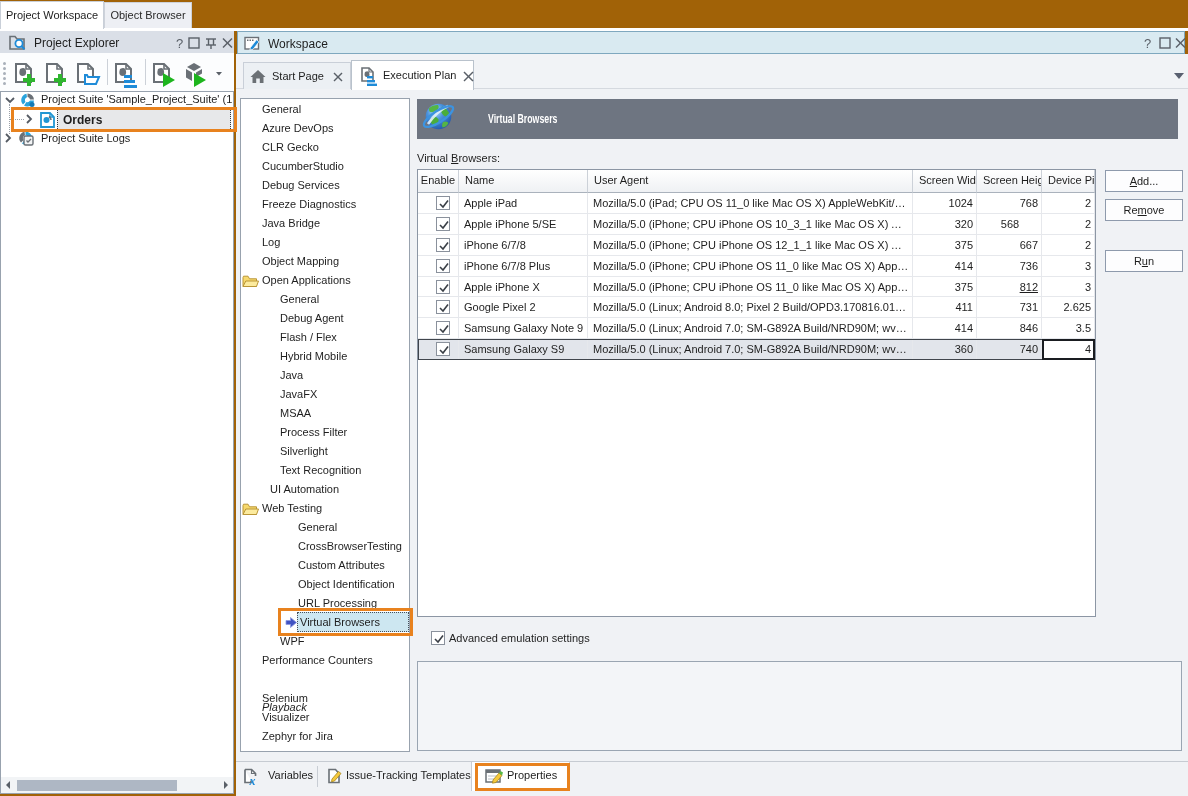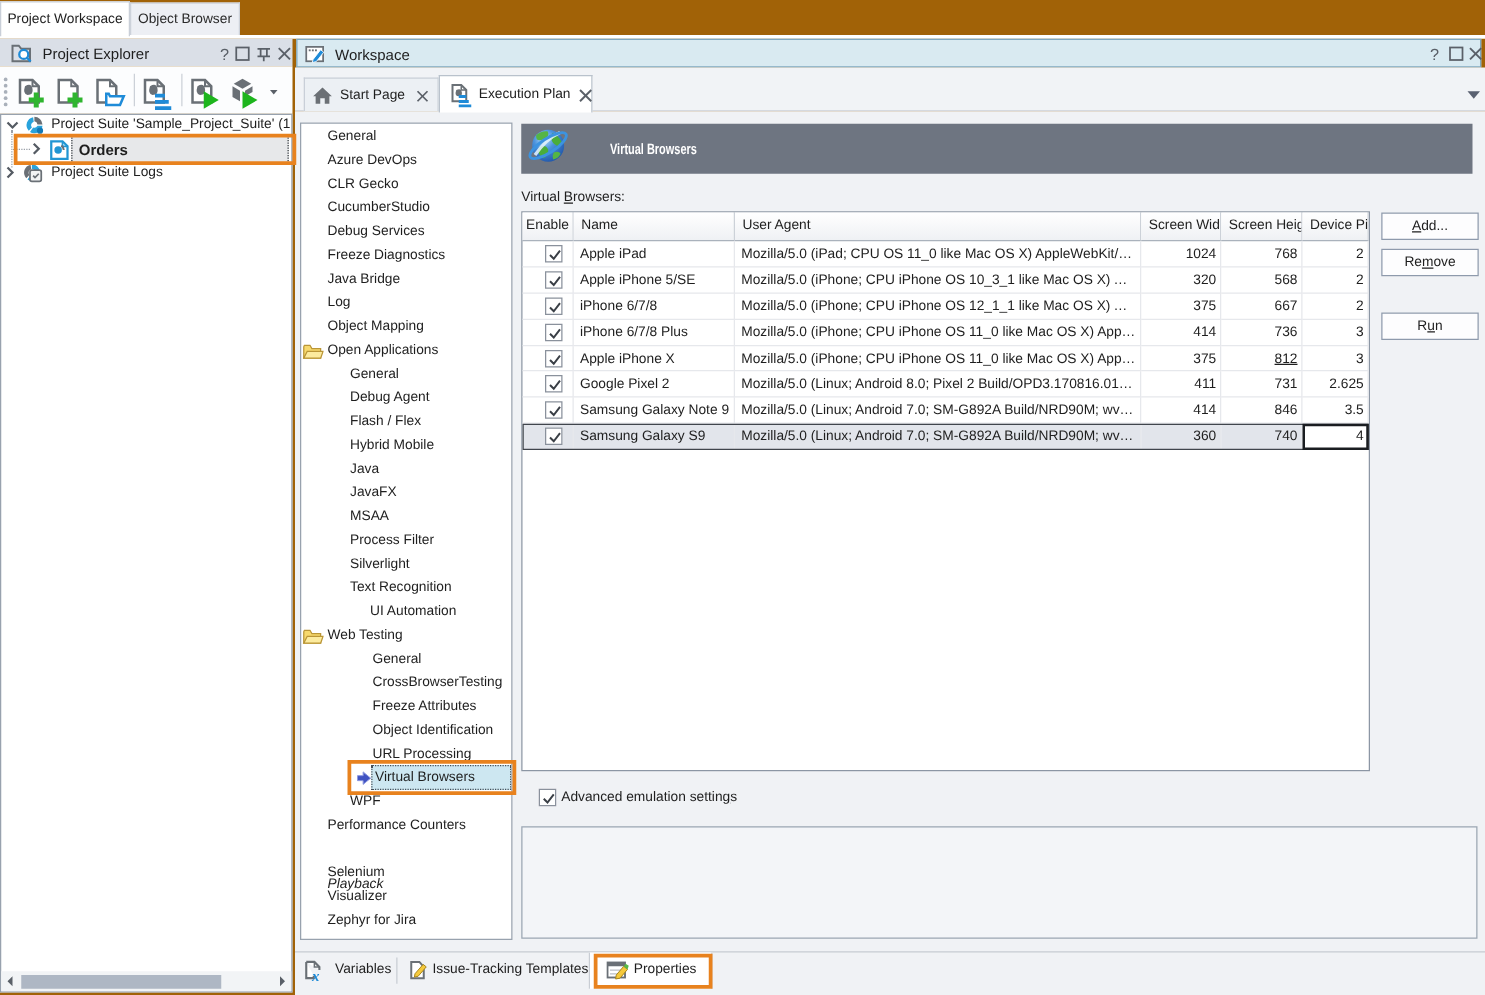--- a/index.html
+++ b/index.html
@@ -286,29 +286,29 @@
     <div class="nav" style="left:280px; top:290px;">General</div>
     <div class="nav" style="left:280px; top:309px;">Debug Agent</div>
     <div class="nav" style="left:280px; top:328px;">Flash / Flex</div>
     <div class="nav" style="left:280px; top:347px;">Hybrid Mobile</div>
     <div class="nav" style="left:280px; top:366px;">Java</div>
     <div class="nav" style="left:280px; top:385px;">JavaFX</div>
     <div class="nav" style="left:280px; top:404px;">MSAA</div>
     <div class="nav" style="left:280px; top:423px;">Process Filter</div>
     <div class="nav" style="left:280px; top:442px;">Silverlight</div>
     <div class="nav" style="left:280px; top:461px;">Text Recognition</div>
-    <div class="nav" style="left:296px; top:480px;">UI Automation</div>
+    <div class="nav" style="left:270px; top:480px;">UI Automation</div>
     <svg width="17" height="14" style="position:absolute; left:242px; top:502px;">
         <path d="M1 3.5 L1 12.5 L14.5 12.5 L14.5 4.8 L7.5 4.8 L6 2.2 L1.5 2.2 Z" fill="#f7d96d" stroke="#ba9637" stroke-width="1"></path>
         <path d="M1 12.5 L3.8 7 L16.5 7 L14.5 12.5 Z" fill="#fceb9e" stroke="#ba9637" stroke-width="1"></path>
       </svg>
     <div class="nav" style="left:262px; top:499px;">Web Testing</div>
     <div class="nav" style="left:298px; top:518px;">General</div>
     <div class="nav" style="left:298px; top:537px;">CrossBrowserTesting</div>
-    <div class="nav" style="left:298px; top:556px;">Freeze Attributes</div>
+    <div class="nav" style="left:298px; top:556px;">Custom Attributes</div>
     <div class="nav" style="left:298px; top:575px;">Object Identification</div>
     <div class="nav" style="left:298px; top:594px;">URL Processing</div>
     <div class="abs" style="left:297px; top:612px; width:112px; height:20px; background:#cde7f1; border:1px dotted #46505a;"></div>
     <svg width="13" height="13" style="position:absolute; left:285px; top:616px;">
         <path d="M1 4.5 L5.5 4.5 L5.5 1.5 L11.5 6.5 L5.5 11.5 L5.5 8.5 L1 8.5 Z" fill="#4053c2" stroke="#8d99e0" stroke-width="0.8"></path>
       </svg>
     <div class="nav" style="left:300px; top:613px;">Virtual Browsers</div>
     <div class="nav" style="left:280px; top:632px;">WPF</div>
     <div class="nav" style="left:262px; top:651px;">Performance Counters</div>
     <div class="nav" style="left:262px; top:698px;font-style:italic;">Playback</div>
@@ -359,21 +359,21 @@
     <div class="td num" style="left:1042px; top:193px; width:53px; height:21px;">2</div>
     <div class="td" style="left:418px; top:214px; width:41px; height:21px;"></div>
     <div class="cbx" style="left:436px; top:217px;">
         <svg width="14" height="14" viewBox="0 0 14 14">
           <path d="M3 7 L6 10 L11 3.5" fill="none" stroke="#3a3f46" stroke-width="1.6"></path>
         </svg>
       </div>
     <div class="td" style="left:459px; top:214px; width:129px; height:21px;">Apple iPhone 5/SE</div>
     <div class="td" style="left:588px; top:214px; width:325px; height:21px;">Mozilla/5.0 (iPhone; CPU iPhone OS 10_3_1 like Mac OS X) AppleWebKit/604.1 (KHTML)</div>
     <div class="td num" style="left:913px; top:214px; width:64px; height:21px;">320</div>
-    <div class="td num" style="left:977px; top:214px; width:65px; height:21px;">568</div>
+    <div class="td num" style="left:977px; top:214px; width:65px; height:21px;text-align:center;">568</div>
     <div class="td num" style="left:1042px; top:214px; width:53px; height:21px;">2</div>
     <div class="td" style="left:418px; top:235px; width:41px; height:21px;"></div>
     <div class="cbx" style="left:436px; top:238px;">
         <svg width="14" height="14" viewBox="0 0 14 14">
           <path d="M3 7 L6 10 L11 3.5" fill="none" stroke="#3a3f46" stroke-width="1.6"></path>
         </svg>
       </div>
     <div class="td" style="left:459px; top:235px; width:129px; height:21px;">iPhone 6/7/8</div>
     <div class="td" style="left:588px; top:235px; width:325px; height:21px;">Mozilla/5.0 (iPhone; CPU iPhone OS 12_1_1 like Mac OS X) AppleWebKit/604.1 (KHTML)</div>
     <div class="td num" style="left:913px; top:235px; width:64px; height:21px;">375</div>

